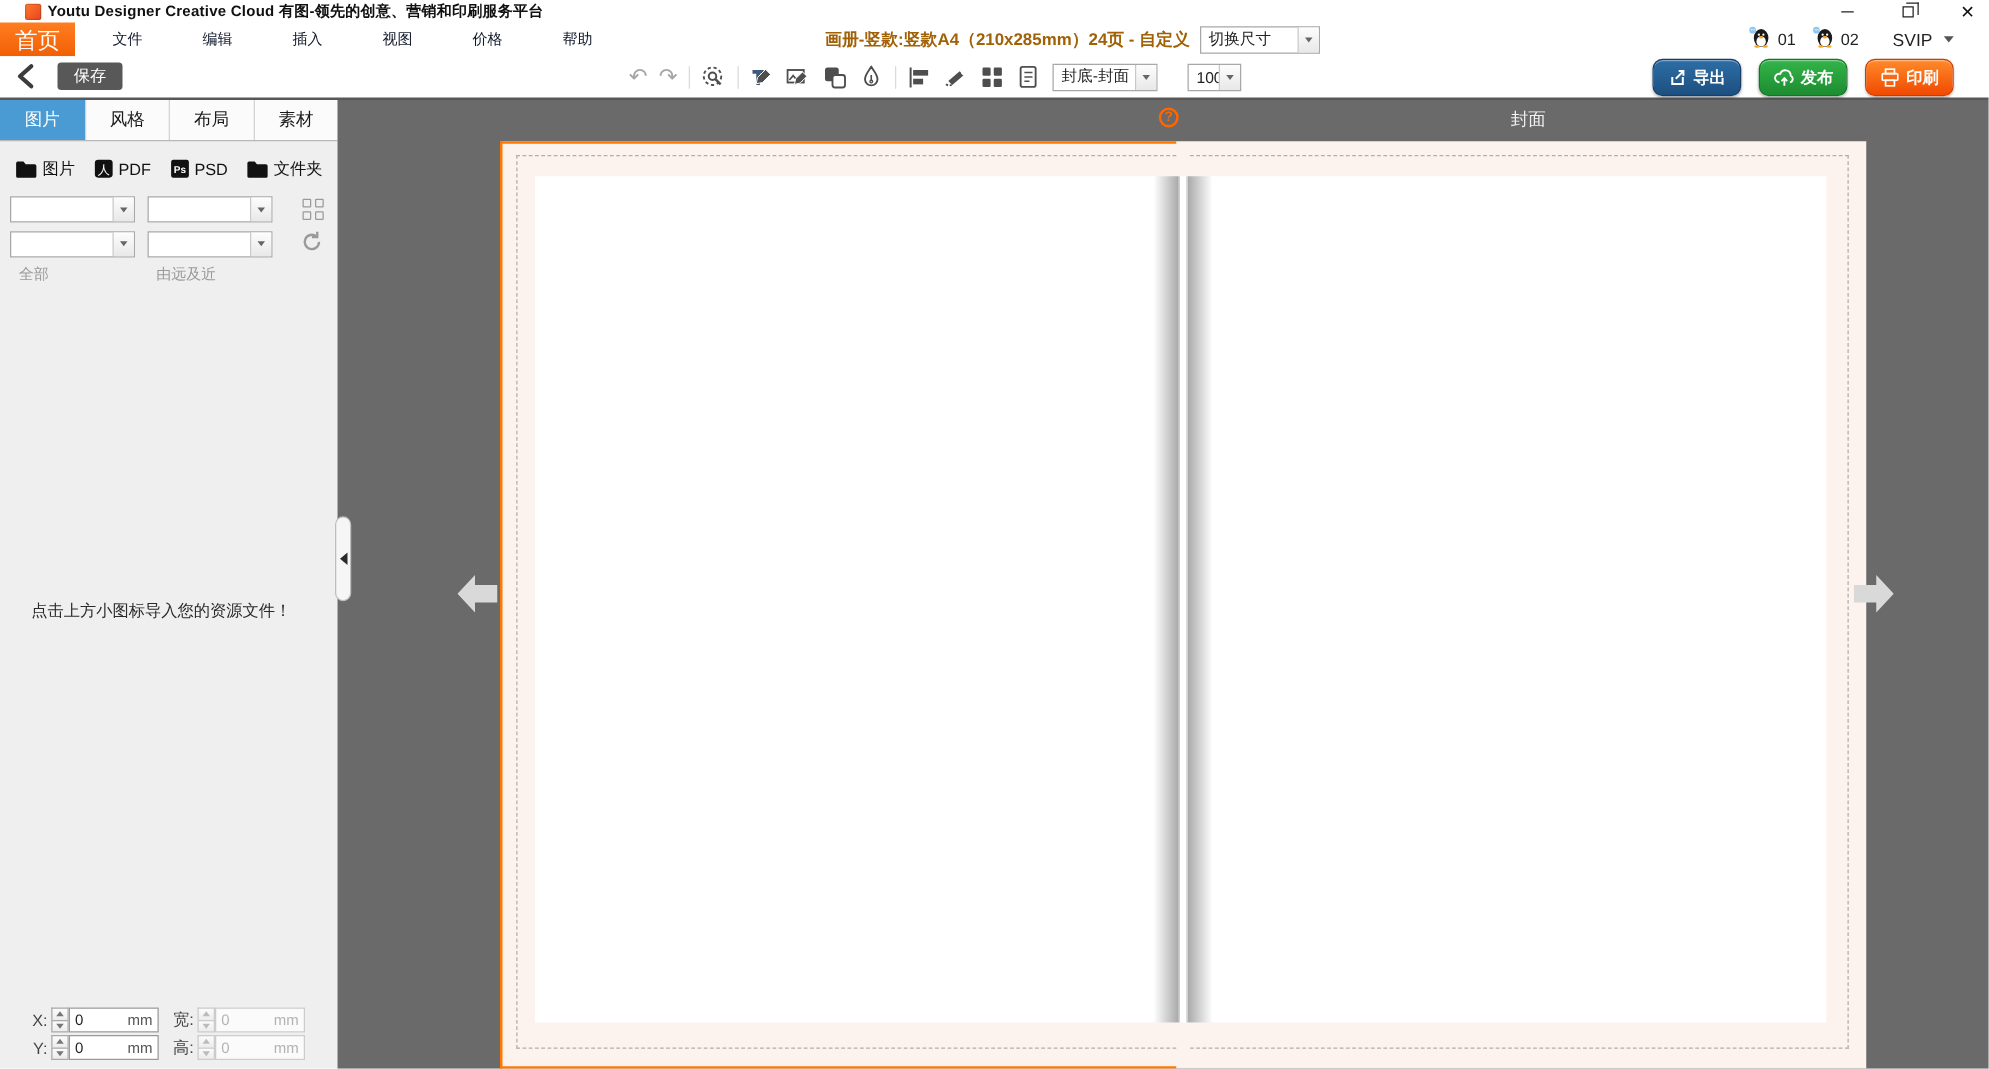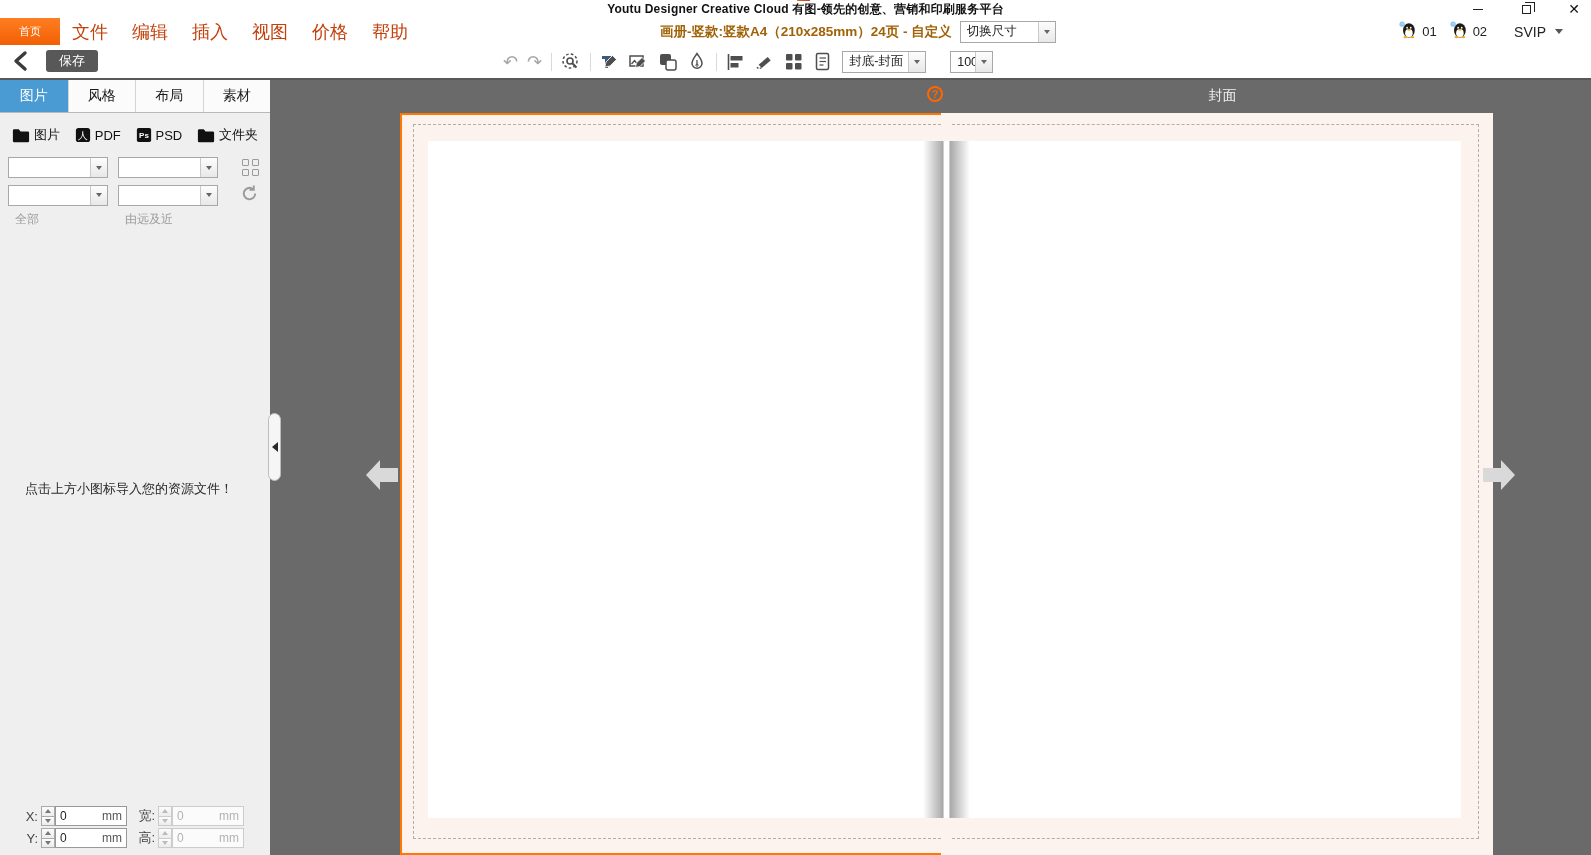--- a/index.html
+++ b/index.html
@@ -1,33 +1,33 @@
 <!DOCTYPE html>
 <html><head>
 <meta charset="utf-8">
 <style>
   * { box-sizing: border-box; margin: 0; padding: 0; }
   html,body { width:1591px; height:855px; overflow:hidden; }
   body { font-family:"Liberation Sans","DejaVu Sans",sans-serif; font-size:13px; color:#222; background:#fff; position:relative; }
 
   
-  .titlebar { height:18px; display:flex; align-items:center; padding-left:20px; background:#fff; position:relative;flex-direction:column; }
+  .titlebar { height:18px; display:flex; align-items:center; padding-left:20px; background:#fff; position:relative; }
   .app-logo { width:13px; height:13px; border-radius:2px; background:linear-gradient(135deg,#ff7a2f,#e8431c); margin-right:5px; box-shadow:inset 0 0 0 1px rgba(0,0,0,.15); }
   .app-title { font-size:12px; font-weight:700; color:#111; letter-spacing:.2px; }
   .win-controls { position:absolute; right:8px; top:0; height:18px; display:flex; align-items:center; gap:30px; }
   .win-btn { width:18px; height:16px; display:flex; align-items:center; justify-content:center; color:#222; cursor:pointer; }
   .min-glyph { width:10px; height:0; border-top:1.6px solid #222; display:block; }
   .restore-glyph { position:relative; width:9px; height:9px; border:1.3px solid #222; display:block; background:#fff; }
   .restore-glyph::before { content:""; position:absolute; left:2px; top:-4px; width:9px; height:9px; border:1.3px solid #222; border-left:none; border-bottom:none; }
   .close-glyph { font-size:14px; line-height:1; color:#111; }
 
   
   .menurow { height:27px; display:flex; align-items:stretch; position:relative; background:#fff; }
-  .menu-home { width:60px; display:flex; align-items:center; justify-content:center; background:linear-gradient(#ff7d21,#f25f04); color:#fff; font-size:11px; cursor:pointer; }
-  .menu-item { width:60px; display:flex; align-items:center; justify-content:center; font-size:18px; color:#c2410c; cursor:pointer; }
+  .menu-home { width:60px; display:flex; align-items:center; justify-content:center; background:linear-gradient(#ff7d21,#f25f04); color:#fff; font-size:18px; cursor:pointer; }
+  .menu-item { width:60px; display:flex; align-items:center; justify-content:center; font-size:12px; color:#0f172a; cursor:pointer;margin-left:12px; }
   .doc-title-wrap { position:absolute; left:660px; top:0; height:27px; display:flex; align-items:center; gap:8px; }
   .doc-title { font-size:13.5px; font-weight:700; color:#a16207; }
   .acct-wrap { position:absolute; right:28px; top:0; height:27px; display:flex; align-items:center; gap:5px; }
   .acct-label { font-size:13px; color:#222; margin-right:8px; }
   .svip { font-size:14px; color:#222; margin-left:14px; margin-right:4px; cursor:pointer; }
   .caret-down { width:0; height:0; border-left:4px solid transparent; border-right:4px solid transparent; border-top:5px solid #555; display:inline-block; }
 
   
   .select { height:22px; background:#fff; border:1px solid #a8a8a8; display:flex; align-items:center; cursor:pointer; }
   .select .sel-text { flex:1; padding:16px 6px; font-size:12.5px; color:#222; white-space:nowrap; overflow:hidden; }
@@ -270,20 +270,45 @@
         </span>
     </div>
     <div class="select zoom-select">
       <span class="sel-text">100%</span>
       <span class="sel-btn">
           <i></i>
         </span>
     </div>
   </div>
 
+  <div class="action-btns">
+    <div class="action-btn btn-export">
+      <svg width="15" height="15" viewBox="0 0 16 16">
+        <path d="M3 7 v6 h9 v-6" fill="none" stroke="#fff" stroke-width="1.7"></path>
+        <path d="M6 8.5 L12.5 2" fill="none" stroke="#fff" stroke-width="1.7"></path>
+        <path d="M8.5 2 h4 v4" fill="none" stroke="#fff" stroke-width="1.7"></path>
+      </svg>
+      <span>导出</span>
+    </div>
+    <div class="action-btn btn-publish">
+      <svg width="17" height="16" viewBox="0 0 18 17">
+        <path d="M4.8 12.5 a3.6 3.6 0 1 1 .7-7.1 A4.6 4.6 0 0 1 14.4 7 a3 3 0 0 1 -.6 5.6" fill="none" stroke="#fff" stroke-width="1.6"></path>
+        <path d="M9 15.5 v-6 M6.6 11.5 L9 9 l2.4 2.5" fill="none" stroke="#fff" stroke-width="1.6"></path>
+      </svg>
+      <span>发布</span>
+    </div>
+    <div class="action-btn btn-print">
+      <svg width="16" height="16" viewBox="0 0 18 18">
+        <rect x="5" y="1.5" width="8" height="4" fill="none" stroke="#fff" stroke-width="1.5"></rect>
+        <rect x="2" y="5.5" width="14" height="6" rx="1" fill="none" stroke="#fff" stroke-width="1.5"></rect>
+        <rect x="5" y="11.5" width="8" height="5" fill="none" stroke="#fff" stroke-width="1.5"></rect>
+      </svg>
+      <span>印刷</span>
+    </div>
+  </div>
 </div>
 
 <div class="sidebar">
   <div class="side-tabs">
     <div class="side-tab active">图片</div>
     <div class="side-tab">风格</div>
     <div class="side-tab">布局</div>
     <div class="side-tab">素材</div>
   </div>
 

